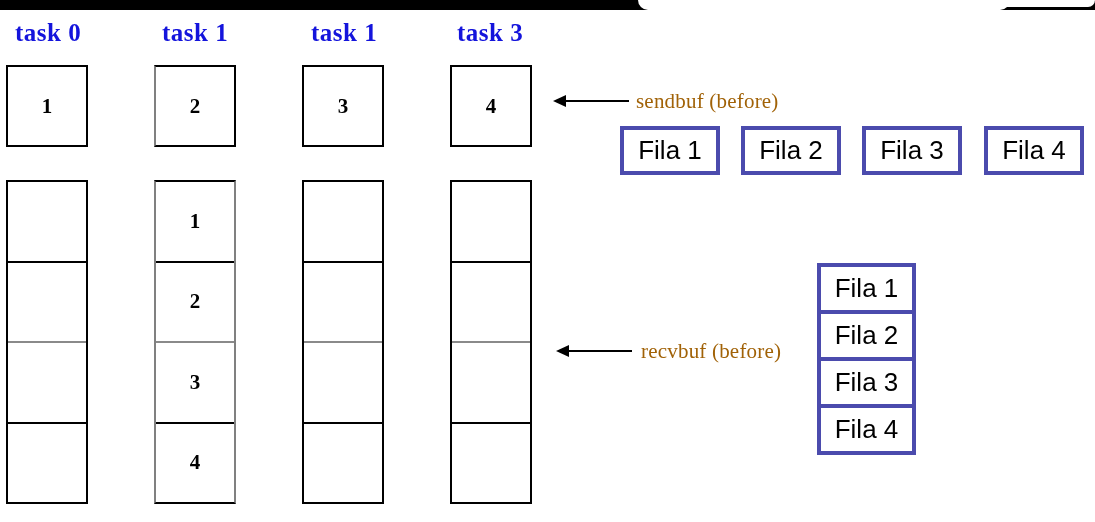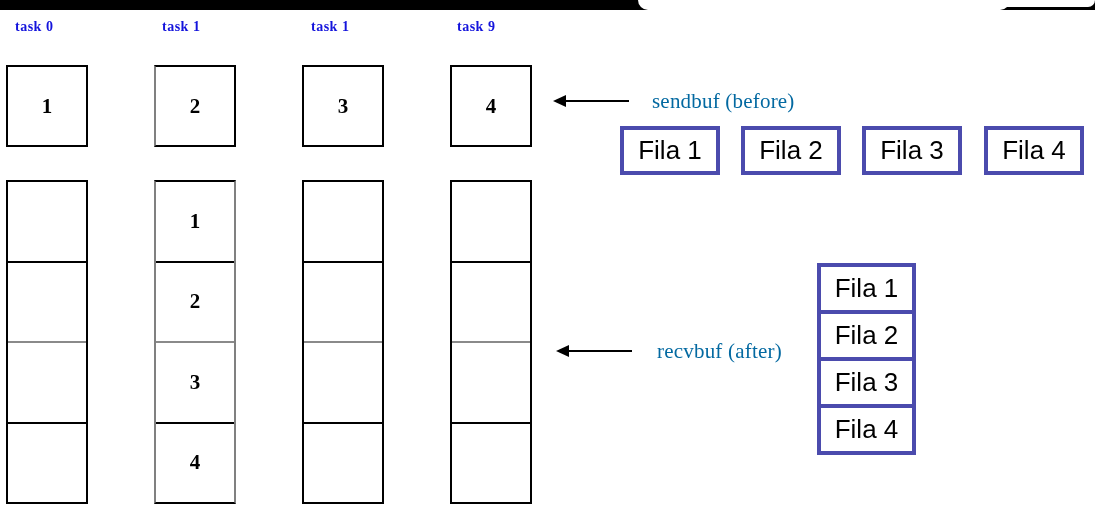--- a/index.html
+++ b/index.html
@@ -42,21 +42,21 @@
     height: 7px;
     background: #ffffff;
     border-radius: 0 0 10px 0;
   }
 
   
   .task-label {
     position: absolute;
     color: #1414dc;
     font-family: "Liberation Serif", serif;
-    font-size: 14px;
+    font-size: 25px;
     font-weight: bold;
     letter-spacing: 0.5px;
     white-space: nowrap;
   }
 
   
   .send-cell {
     position: absolute;
     box-sizing: border-box;
     width: 82px;
@@ -119,24 +119,23 @@
     width: 0;
     height: 0;
     border-top: 6px solid transparent;
     border-bottom: 6px solid transparent;
     border-right: 13px solid #000000;
   }
   .leader-text {
     position: absolute;
     font-family: "Liberation Serif", serif;
     font-size: 21px;
-    color: #0369a1;
+    color: #a16207;
     white-space: nowrap;
     letter-spacing: 0.2px;
-    margin-left: 16px;
   }
 
   
   .fila-box {
     position: absolute;
     box-sizing: border-box;
     border: 4px solid #4b4bad;
     background: #ffffff;
     display: flex;
     align-items: center;
@@ -175,21 +174,21 @@
 <div id="canvas">
 
   <div class="top-band">
     <div class="band-bulge"></div>
     <div class="band-bulge2"></div>
   </div>
 
   <div class="task-label" style="left:15px; top:19px;">task 0</div>
   <div class="task-label" style="left:162px; top:19px;text-align:right;">task 1</div>
   <div class="task-label" style="left:311px; top:19px;">task 1</div>
-  <div class="task-label" style="left:457px; top:19px;">task 9</div>
+  <div class="task-label" style="left:457px; top:19px;">task 3</div>
 
   <div class="send-cell" style="left:6px; top:65px;">
     <span>1</span>
   </div>
   <div class="send-cell soft-left" style="left:154px; top:65px;">
     <span>2</span>
   </div>
   <div class="send-cell" style="left:302px; top:65px;">
     <span>3</span>
   </div>
@@ -228,21 +227,21 @@
   <div class="arrow-wrap" style="left:553px; top:93px; width:78px;">
     <div class="arrow-head"></div>
     <div class="arrow-line" style="width:68px;"></div>
   </div>
   <div class="leader-text" style="left:636px; top:89px;">sendbuf (before)</div>
 
   <div class="arrow-wrap" style="left:556px; top:343px; width:78px;">
     <div class="arrow-head"></div>
     <div class="arrow-line" style="width:68px;"></div>
   </div>
-  <div class="leader-text" style="left:641px; top:339px;">recvbuf (after)</div>
+  <div class="leader-text" style="left:641px; top:339px;">recvbuf (before)</div>
 
   <div class="fila-box" style="left:620px; top:126px; width:100px; height:49px;">
     <span>Fila 1</span>
   </div>
   <div class="fila-box" style="left:741px; top:126px; width:100px; height:49px;">
     <span>Fila 2</span>
   </div>
   <div class="fila-box" style="left:862px; top:126px; width:100px; height:49px;">
     <span>Fila 3</span>
   </div>

